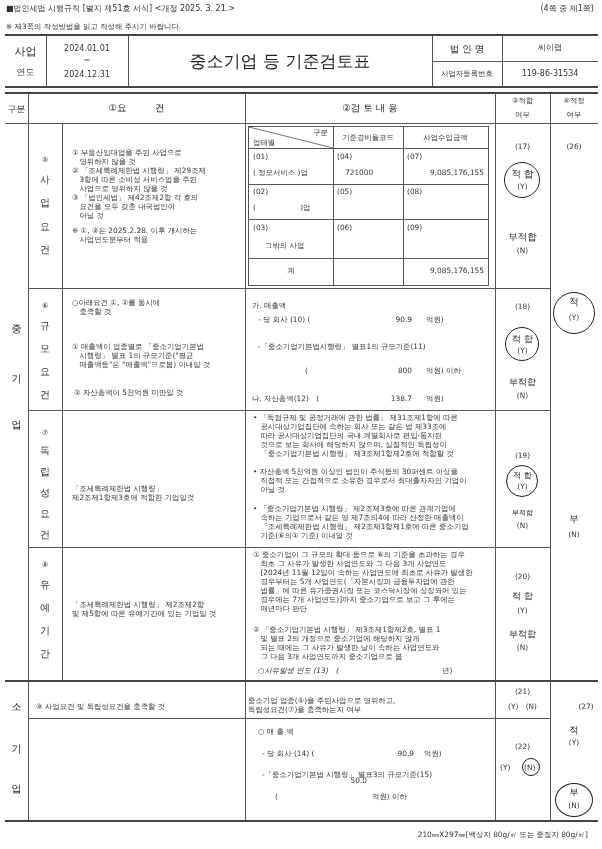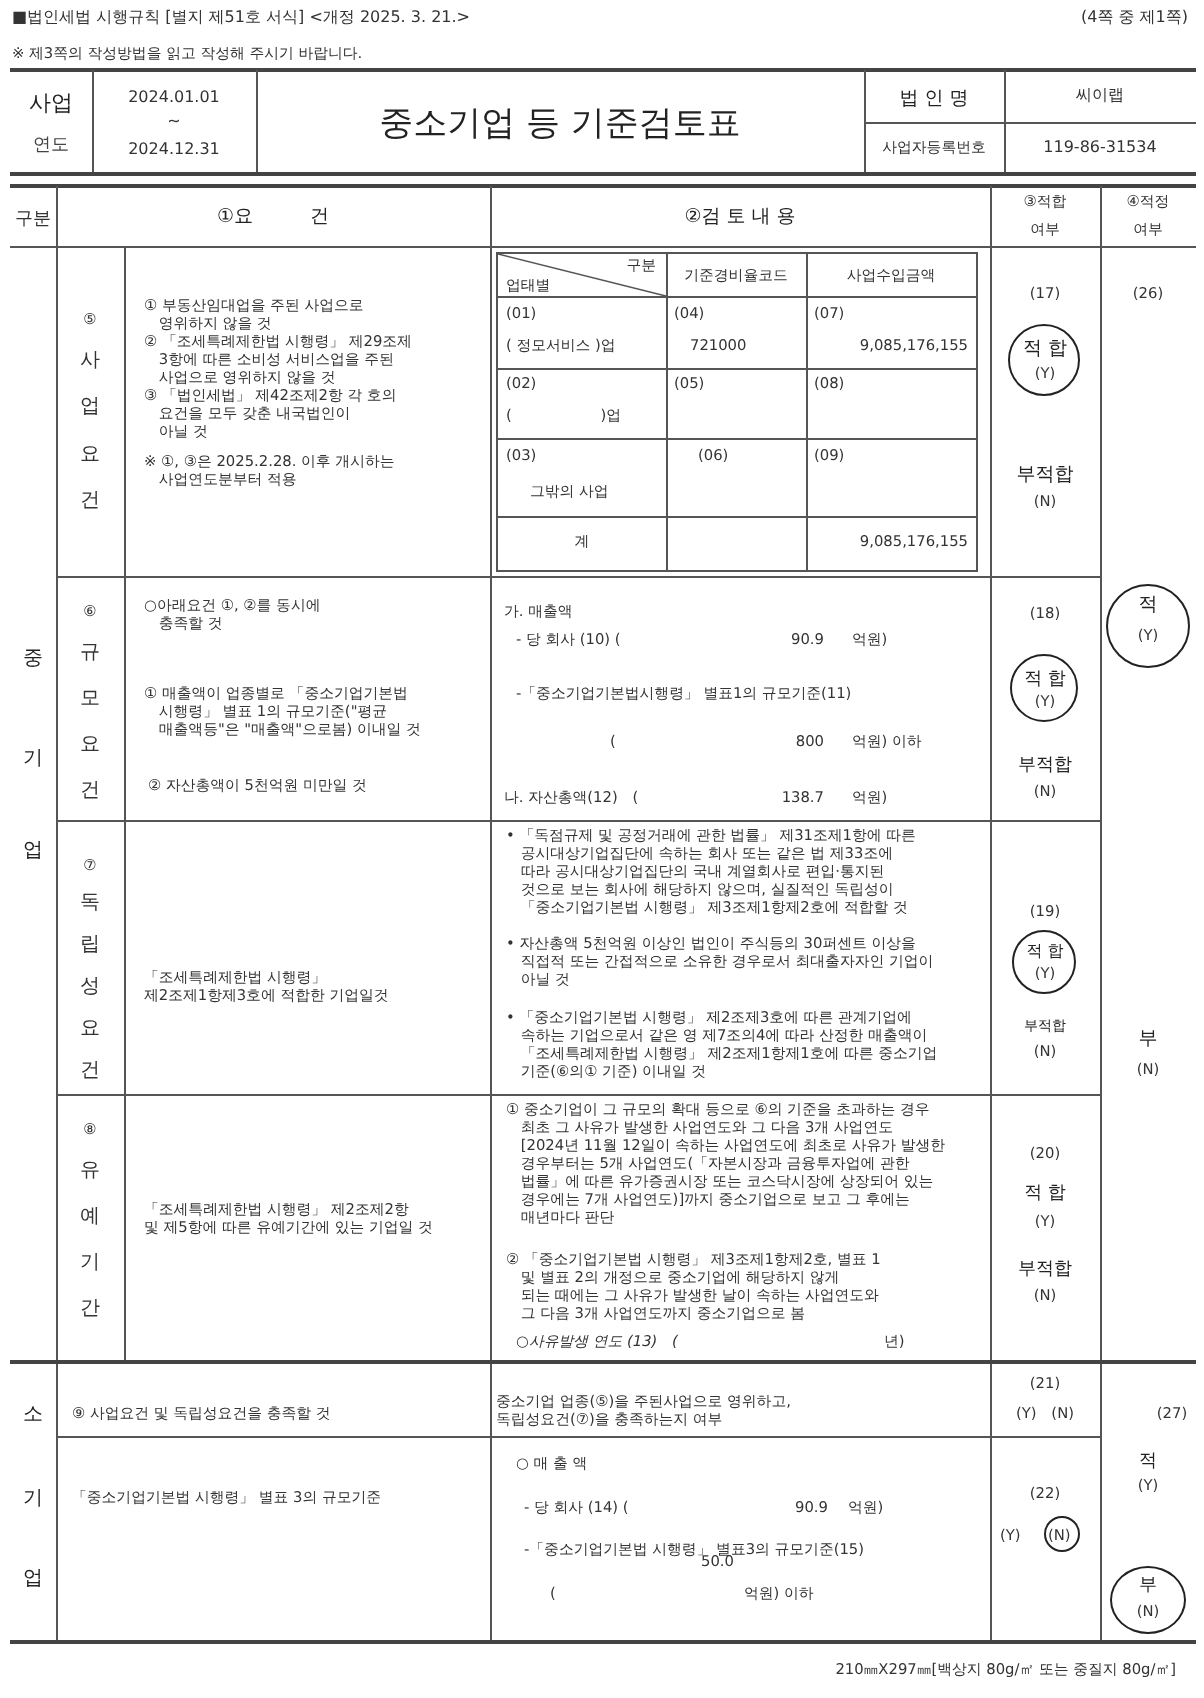--- a/index.html
+++ b/index.html
@@ -115,21 +115,21 @@
   <div class="abs ts" style="left:158px;top:25px;">(07)</div>
   <div class="abs ts r" style="right:4px;top:41px;">9,085,176,155</div>
 
   <div class="abs ts" style="left:4px;top:60px;">(02)</div>
   <div class="abs ts" style="left:4px;top:76px;">(　　　　　　)업</div>
   <div class="abs ts" style="left:88px;top:60px;">(05)</div>
   <div class="abs ts" style="left:158px;top:60px;">(08)</div>
 
   <div class="abs ts" style="left:4px;top:96px;">(03)</div>
   <div class="abs ts" style="left:16px;top:114px;">그밖의 사업</div>
-  <div class="abs ts" style="left:100px;top:96px;text-align:center;">(06)</div>
+  <div class="abs ts" style="left:88px;top:96px;text-align:center;">(06)</div>
   <div class="abs ts" style="left:158px;top:96px;">(09)</div>
 
   <div class="abs c ts" style="left:0;width:84px;top:139px;">계</div>
   <div class="abs ts r" style="right:4px;top:139px;">9,085,176,155</div>
 </div>
 
 <div class="abs c ts" style="left:495px;width:55px;top:142px;">(17)</div>
 <div class="circle" style="left:504px;top:162px;width:36px;height:36px;"></div>
 <div class="abs c" style="left:495px;width:55px;top:168px;font-size:9.5px;">적 합</div>
 <div class="abs c ts" style="left:495px;width:55px;top:182px;">(Y)</div>
@@ -259,21 +259,20 @@
 
 <div class="abs ts" style="left:36px;top:702px;">⑨ 사업요건 및 독립성요건을 충족할 것</div>
 <div class="abs ts" style="left:248px;top:696px;">
   <div>중소기업 업종(⑤)을 주된사업으로 영위하고,</div>
   <div>독립성요건(⑦)을 충족하는지 여부</div>
 </div>
 <div class="abs c ts" style="left:495px;width:55px;top:687px;">(21)</div>
 <div class="abs c ts" style="left:495px;width:55px;top:702px;">(Y)　(N)</div>
 
 <div class="abs" style="left:36px;top:740px;font-size:7.4px;line-height:17px;color:#333;">
-  <div>「중소기업기본법 시행령」 별표 3의 규모기준</div>
 </div>
 <div class="abs ts" style="left:258px;top:727px;">○ 매 출 액</div>
 <div class="abs ts" style="left:262px;top:749px;">- 당 회사 (14) (</div>
 <div class="abs ts r" style="left:382px;width:32px;top:749px;">90.9</div>
 <div class="abs ts" style="left:424px;top:749px;">억원)</div>
 <div class="abs ts" style="left:262px;top:770px;">-「중소기업기본법 시행령」 별표3의 규모기준(15)</div>
 <div class="abs ts" style="left:275px;top:792px;">(</div>
 <div class="abs ts r" style="left:335px;width:32px;top:776px;">50.0</div>
 <div class="abs ts" style="left:372px;top:792px;">억원) 이하</div>
 

